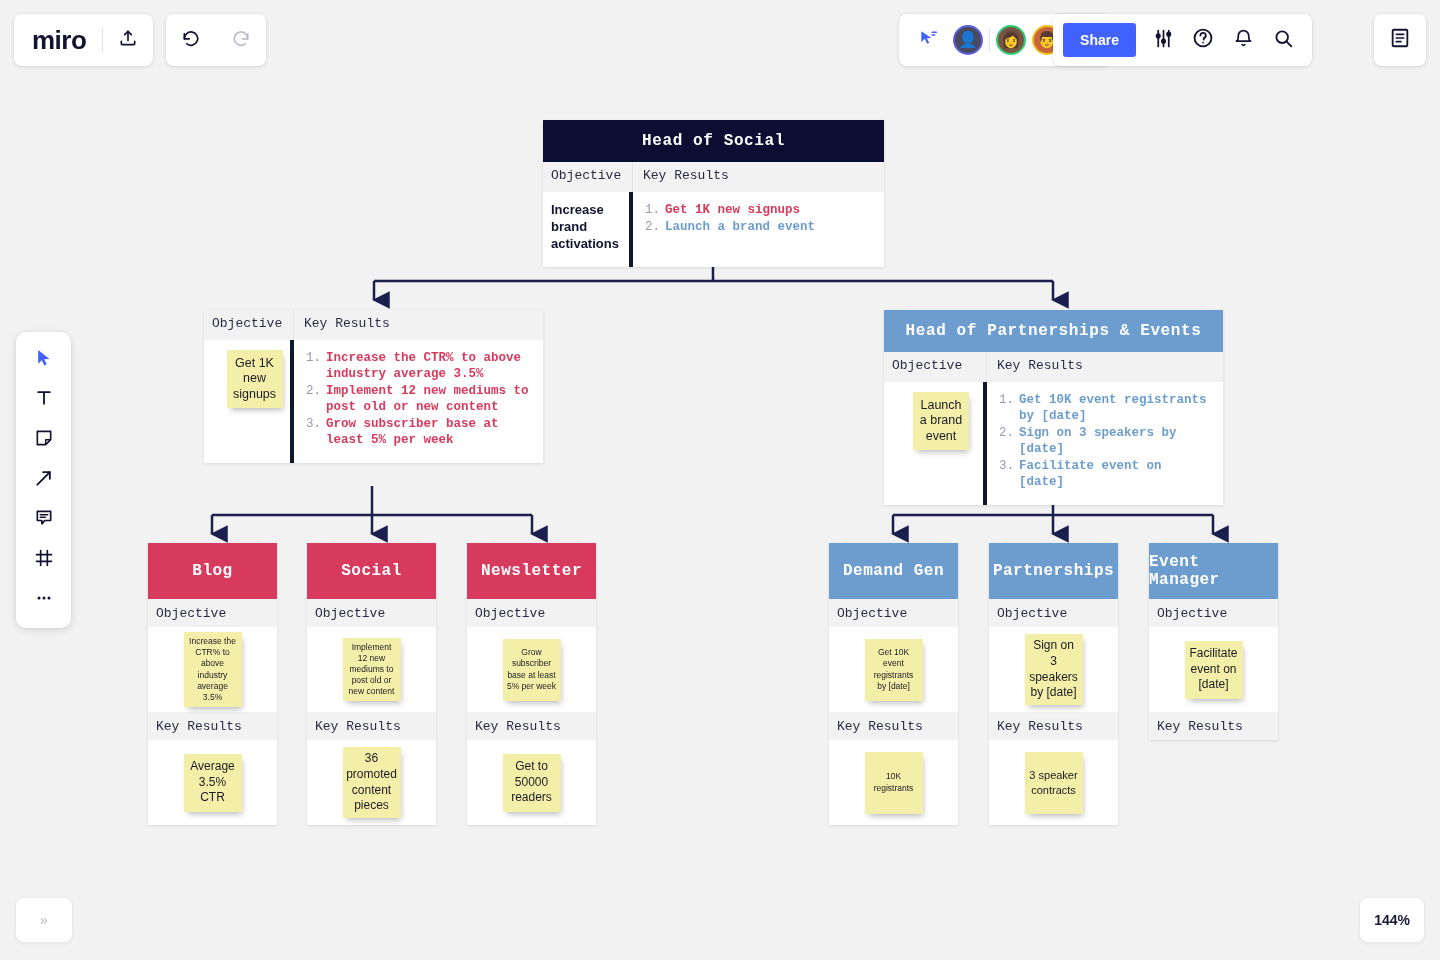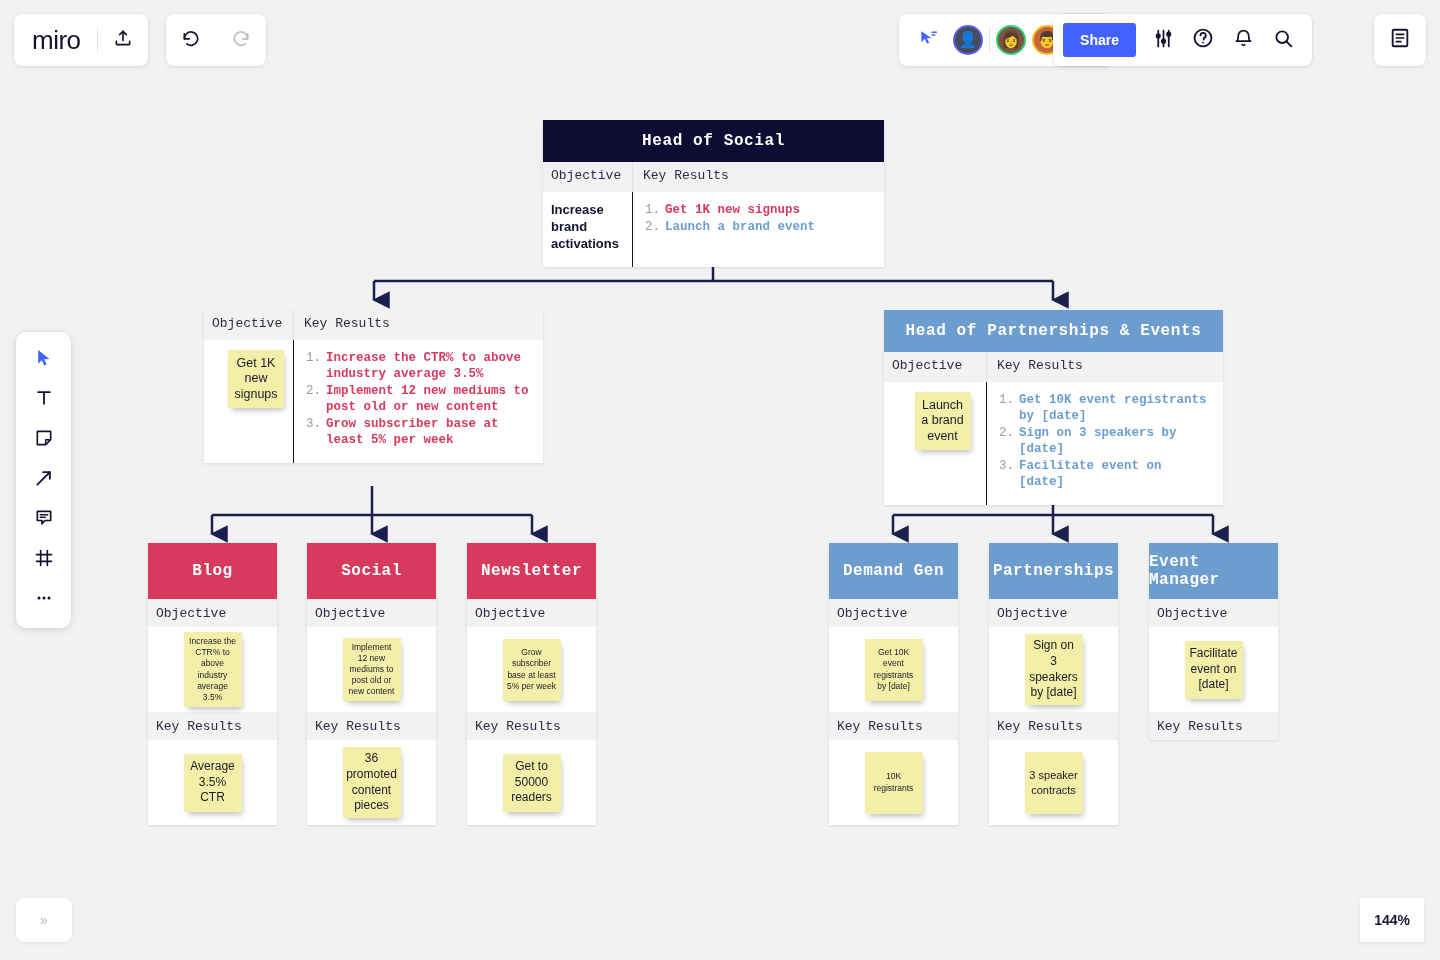--- a/index.html
+++ b/index.html
@@ -22,21 +22,21 @@
   
   .topbar-left {
     position: absolute; top: 14px; left: 14px;
     display: flex; align-items: center;
     height: 52px;
     background: #fff;
     border-radius: 8px;
     box-shadow: 0 1px 4px rgba(0,0,0,.10), 0 0 0 1px rgba(0,0,0,.02);
   }
   .brand {
-    font-size: 26px; font-weight: 400; color: #121331;
+    font-size: 26px; font-weight: 700; color: #121331;
     padding: 0 16px 0 18px; letter-spacing: -.5px;
     font-family: "Liberation Sans", sans-serif;
   }
   .vdiv { width: 1px; height: 24px; background: #e2e2e6; }
   .tb-btn {
     width: 50px; height: 52px;
     display: flex; align-items: center; justify-content: center;
     cursor: pointer;
   }
   .undo-group {
@@ -118,21 +118,21 @@
     position: absolute; left: 16px; bottom: 18px;
     width: 56px; height: 44px;
     background: #fff; border-radius: 8px;
     display: flex; align-items: center; justify-content: center;
     color: #b7b7c0; font-size: 14px; cursor: pointer;
     box-shadow: 0 1px 4px rgba(0,0,0,.08);
   }
   .zoom-badge {
     position: absolute; right: 16px; bottom: 18px;
     min-width: 60px; height: 44px; padding: 0 14px;
-    background: #fff; border-radius: 2px;
+    background: #fff; border-radius: 8px;
     display: flex; align-items: center; justify-content: center;
     color: #1a1a35; font-size: 14px; font-weight: 700; cursor: pointer;
     box-shadow: 0 1px 4px rgba(0,0,0,.08);
   }
 
   .card {
     position: absolute;
     background: #fff;
     box-shadow: 0 1px 3px rgba(0,0,0,.10);
   }
@@ -152,21 +152,21 @@
     font-family: "Liberation Mono", monospace;
     font-size: 13px; color: #2b2b45;
   }
   .colhead .c1 {
     width: 90px; padding: 6px 0 0 8px; border-right: 1px solid #e3e3e8;
   }
   .colhead .c2 { flex: 1; padding: 6px 0 0 10px; }
 
   .cardbody { display: flex; background: #fff; }
   .obj-col {
-    width: 90px; border-right: 1px solid #0f172a;
+    width: 90px; border-right: 4px solid #0f172a;
     padding: 10px 6px 14px 21px;
     display: flex; justify-content: center;
   }
   .kr-col { flex: 1; padding: 10px 10px 14px 12px; }
 
   .kr-list {
     list-style: none;
     font-family: "Liberation Mono", monospace;
     font-size: 12.5px; line-height: 1.28;
   }

